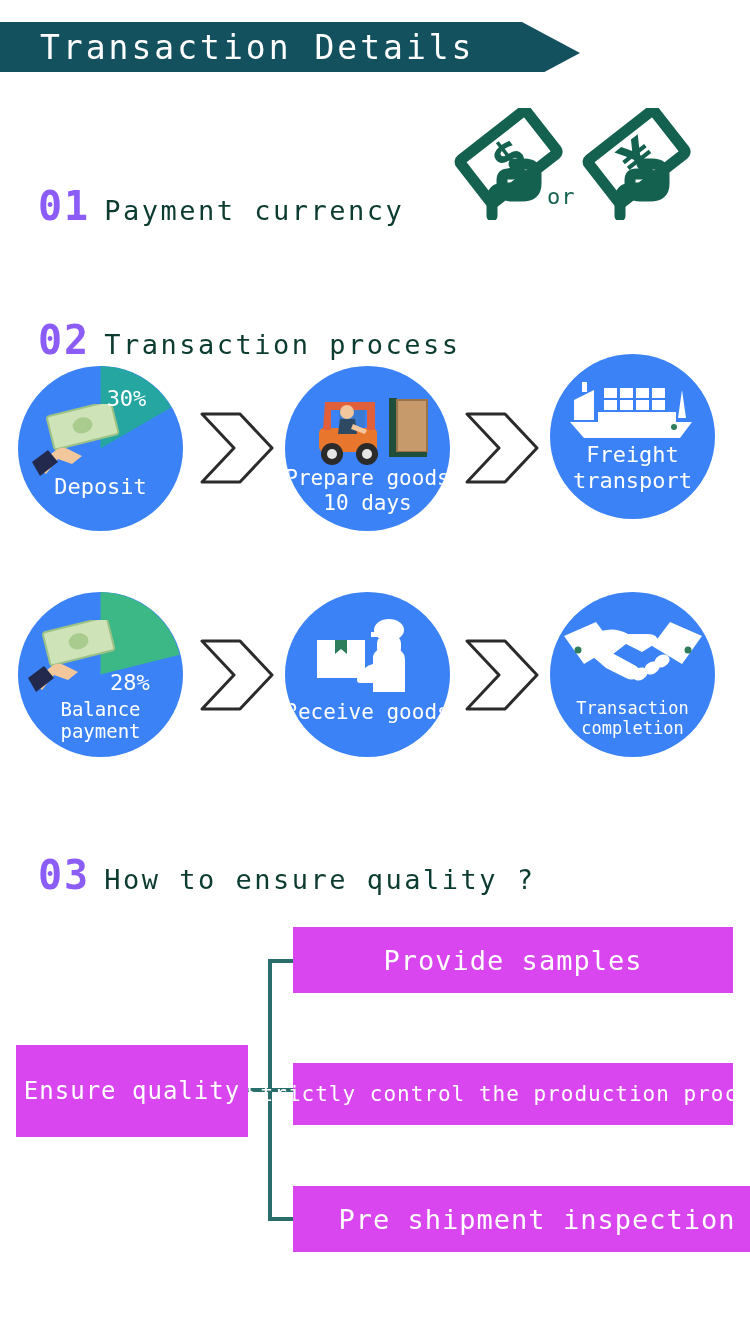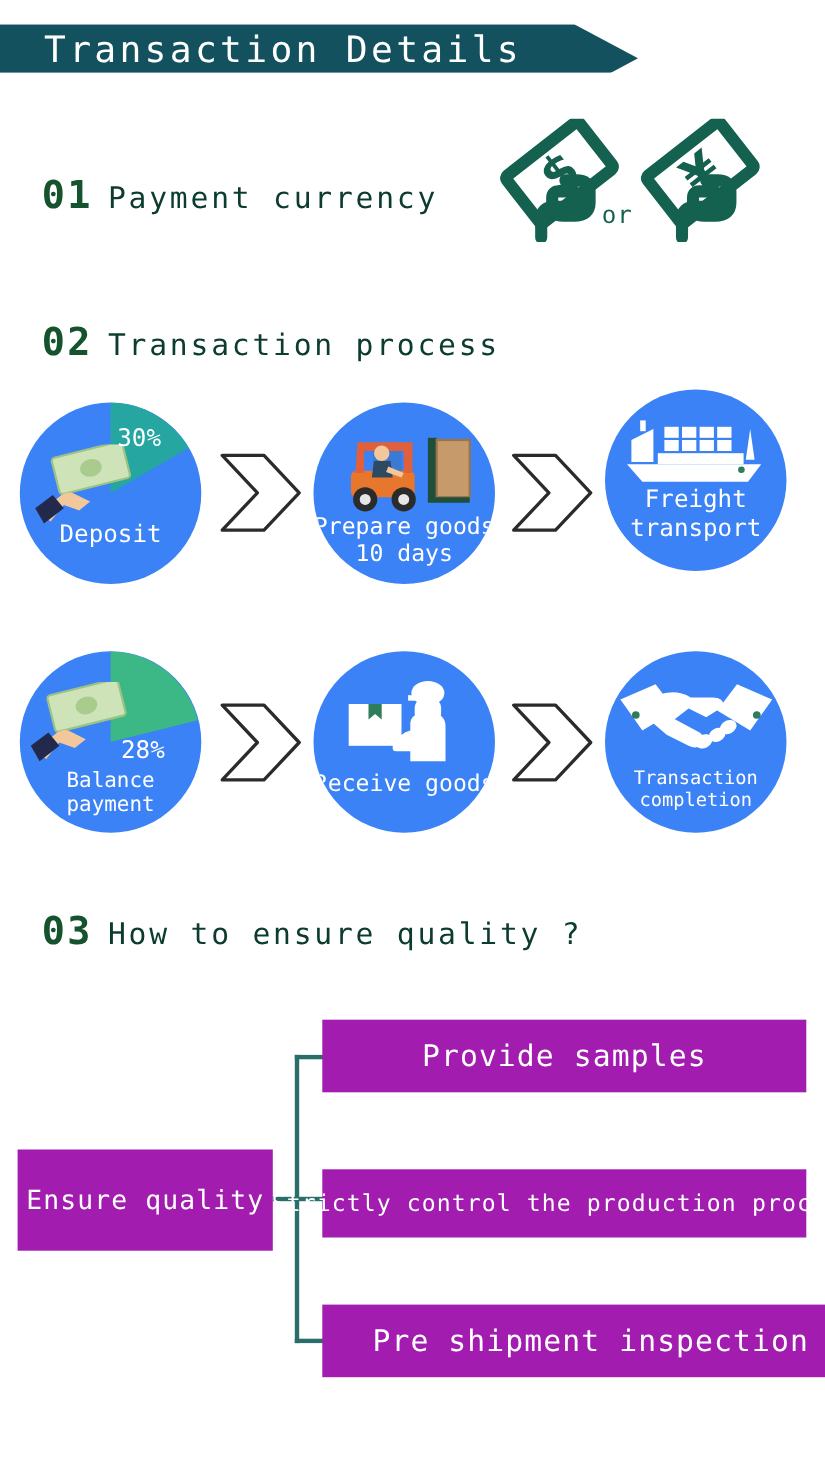--- a/index.html
+++ b/index.html
@@ -15,21 +15,21 @@
     font-family: "DejaVu Sans Mono", "Liberation Mono", monospace;
     -webkit-font-smoothing: antialiased;
   }
 
   
   .header-banner {
     position: absolute;
     left: 0;
     top: 22px;
     width: 580px;
-    height: 44px;
+    height: 50px;
     background: #13515F;
     -webkit-clip-path: polygon(0 0, 522px 0, 580px 31px, 522px 62px, 0 62px);
     clip-path: polygon(0 0, 522px 0, 580px 31px, 522px 62px, 0 62px);
     display: flex;
     align-items: center;
   }
   .header-title {
     color: #ffffff;
     font-size: 33px;
     letter-spacing: 3px;
@@ -38,24 +38,25 @@
   }
 
   
   .section-head {
     position: absolute;
     display: flex;
     align-items: baseline;
     white-space: nowrap;
   }
   .sec-num {
-    color: #14532d;
-    font-size: 35px;
+    color: #8b5cf6;
+    font-size: 40px;
     font-weight: bold;
     letter-spacing: 2px;
+    margin-top: 25px;
   }
   .sec-label {
     color: #0C3B30;
     font-size: 27px;
     letter-spacing: 2.5px;
     margin-left: 14px;
   }
   #sec01 { left: 38px; top: 158px; }
   #sec02 { left: 38px; top: 292px; }
   #sec03 { left: 38px; top: 827px; }
@@ -121,21 +122,21 @@
   .chevron { position: absolute; width: 78px; height: 76px; }
   #ch-1 { left: 198px; top: 410px; }
   #ch-2 { left: 463px; top: 410px; }
   #ch-3 { left: 198px; top: 637px; }
   #ch-4 { left: 463px; top: 637px; }
 
   
   .flow-wrap { position: absolute; left: 0; top: 915px; width: 750px; height: 345px; }
   .flow-box {
     position: absolute;
-    background: #a21caf;
+    background: #d946ef;
     color: #ffffff;
     display: flex;
     align-items: center;
     justify-content: center;
     text-align: center;
     letter-spacing: 1px;
     white-space: nowrap;
   }
   #fb-root     { left: 16px;  top: 130px; width: 232px; height: 92px; font-size: 24px; }
   #fb-samples  { left: 293px; top: 12px;  width: 440px; height: 66px; font-size: 27px; }

